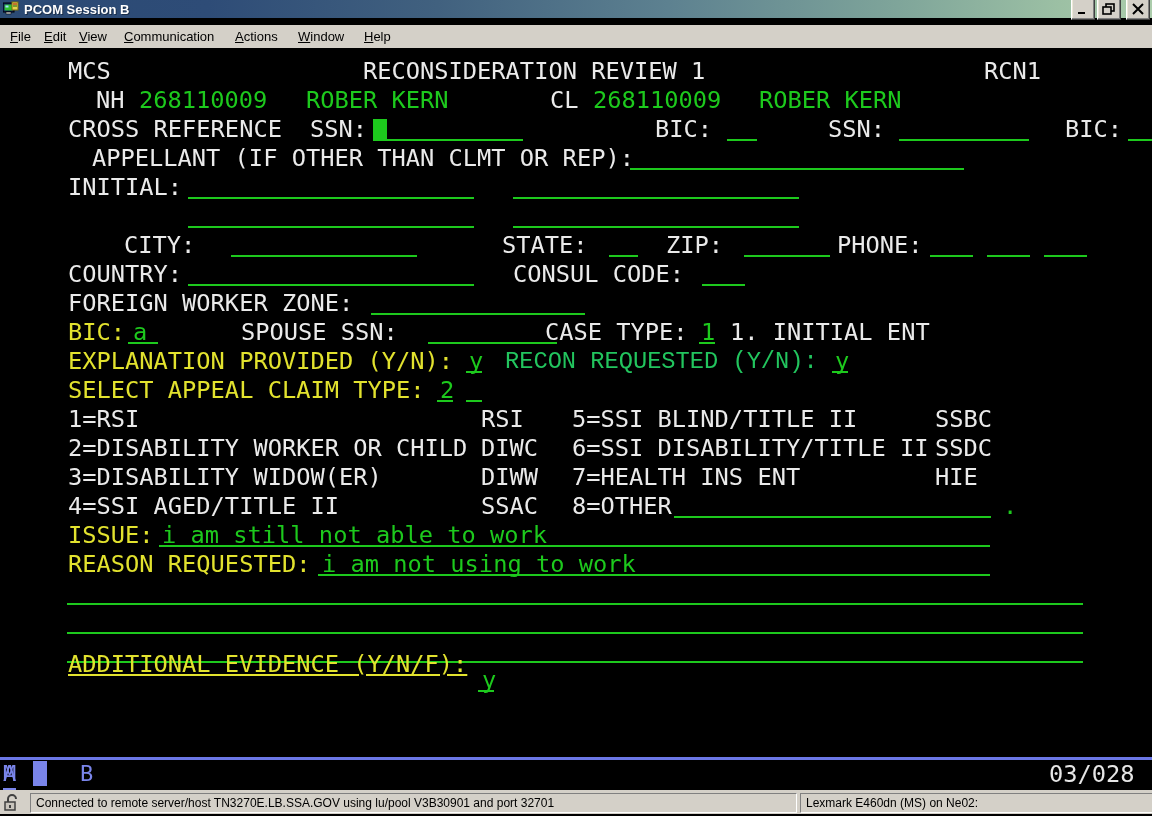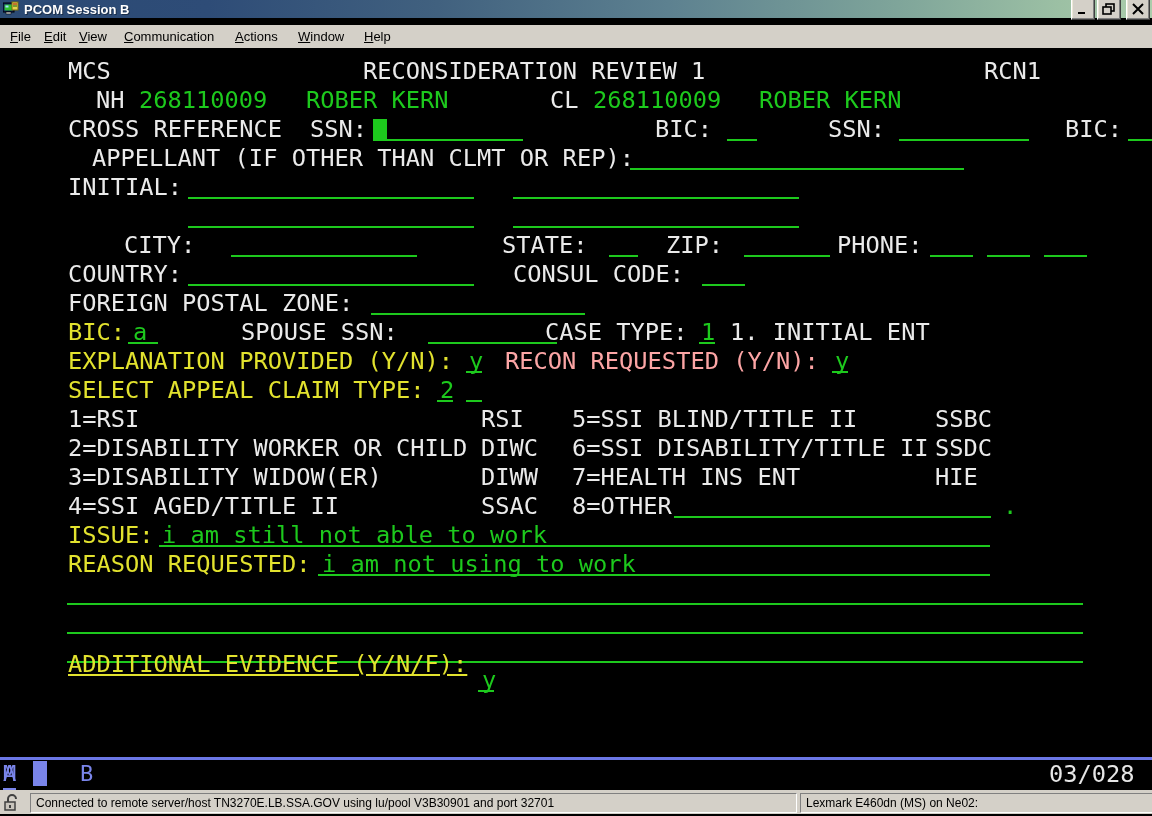--- a/index.html
+++ b/index.html
@@ -137,34 +137,34 @@
     <div class="fld" style="left: 231px; top: 207px; width: 186px; background: rgb(29, 201, 29);"></div>
     <div class="fld" style="left: 609px; top: 207px; width: 29px; background: rgb(29, 201, 29);"></div>
     <div class="fld" style="left: 744px; top: 207px; width: 86px; background: rgb(29, 201, 29);"></div>
     <div class="fld" style="left: 930px; top: 207px; width: 43px; background: rgb(29, 201, 29);"></div>
     <div class="fld" style="left: 987px; top: 207px; width: 43px; background: rgb(29, 201, 29);"></div>
     <div class="fld" style="left: 1044px; top: 207px; width: 43px; background: rgb(29, 201, 29);"></div>
     <span class="seg" style="left: 68px; top: 212px; color: rgb(234, 234, 234);">COUNTRY:</span>
     <span class="seg" style="left: 513px; top: 212px; color: rgb(234, 234, 234);">CONSUL CODE:</span>
     <div class="fld" style="left: 188px; top: 236px; width: 286px; background: rgb(29, 201, 29);"></div>
     <div class="fld" style="left: 702px; top: 236px; width: 43px; background: rgb(29, 201, 29);"></div>
-    <span class="seg" style="left: 68px; top: 241px; color: rgb(234, 234, 234);">FOREIGN POSTAL ZONE:</span>
+    <span class="seg" style="left: 68px; top: 241px; color: rgb(234, 234, 234);">FOREIGN WORKER ZONE:</span>
     <div class="fld" style="left: 371px; top: 265px; width: 214px; background: rgb(29, 201, 29);"></div>
     <span class="seg" style="left: 68px; top: 270px; color: rgb(226, 226, 46);">BIC:</span>
     <span class="seg" style="left: 133px; top: 270px; color: rgb(29, 201, 29);">a</span>
     <span class="seg" style="left: 545px; top: 270px; color: rgb(234, 234, 234);">CASE TYPE:</span>
     <span class="seg" style="left: 241px; top: 270px; color: rgb(234, 234, 234);">SPOUSE SSN:</span>
     <span class="seg" style="left: 701px; top: 270px; color: rgb(29, 201, 29);">1</span>
     <span class="seg" style="left: 730px; top: 270px; color: rgb(234, 234, 234);">1. INITIAL ENT</span>
     <div class="fld" style="left: 128px; top: 294px; width: 30px; background: rgb(29, 201, 29);"></div>
     <div class="fld" style="left: 428px; top: 294px; width: 129px; background: rgb(29, 201, 29);"></div>
     <div class="fld" style="left: 699px; top: 294px; width: 16px; background: rgb(29, 201, 29);"></div>
     <span class="seg" style="left: 68px; top: 299px; color: rgb(226, 226, 46);">EXPLANATION PROVIDED (Y/N):</span>
     <span class="seg" style="left: 469px; top: 299px; color: rgb(29, 201, 29);">y</span>
-    <span class="seg" style="left: 505px; top: 299px; color: #fca5a5;">RECON REQUESTED (Y/N):</span>
+    <span class="seg" style="left: 505px; top: 299px; color: #22c55e; font-family: Liberation Mono, monospace;">RECON REQUESTED (Y/N):</span>
     <span class="seg" style="left: 835px; top: 299px; color: rgb(29, 201, 29);">y</span>
     <div class="fld" style="left: 466px; top: 323px; width: 16px; background: rgb(29, 201, 29);"></div>
     <div class="fld" style="left: 832px; top: 323px; width: 16px; background: rgb(29, 201, 29);"></div>
     <span class="seg" style="left: 68px; top: 328px; color: rgb(226, 226, 46);">SELECT APPEAL CLAIM TYPE:</span>
     <span class="seg" style="left: 440px; top: 328px; color: rgb(29, 201, 29);">2</span>
     <div class="fld" style="left: 437px; top: 352px; width: 16px; background: rgb(29, 201, 29);"></div>
     <div class="fld" style="left: 466px; top: 352px; width: 16px; background: rgb(29, 201, 29);"></div>
     <span class="seg" style="left: 68px; top: 357px; color: rgb(234, 234, 234);">1=RSI</span>
     <span class="seg" style="left: 481px; top: 357px; color: rgb(234, 234, 234);">RSI</span>
     <span class="seg" style="left: 572px; top: 357px; color: rgb(234, 234, 234);">5=SSI BLIND/TITLE II</span>

